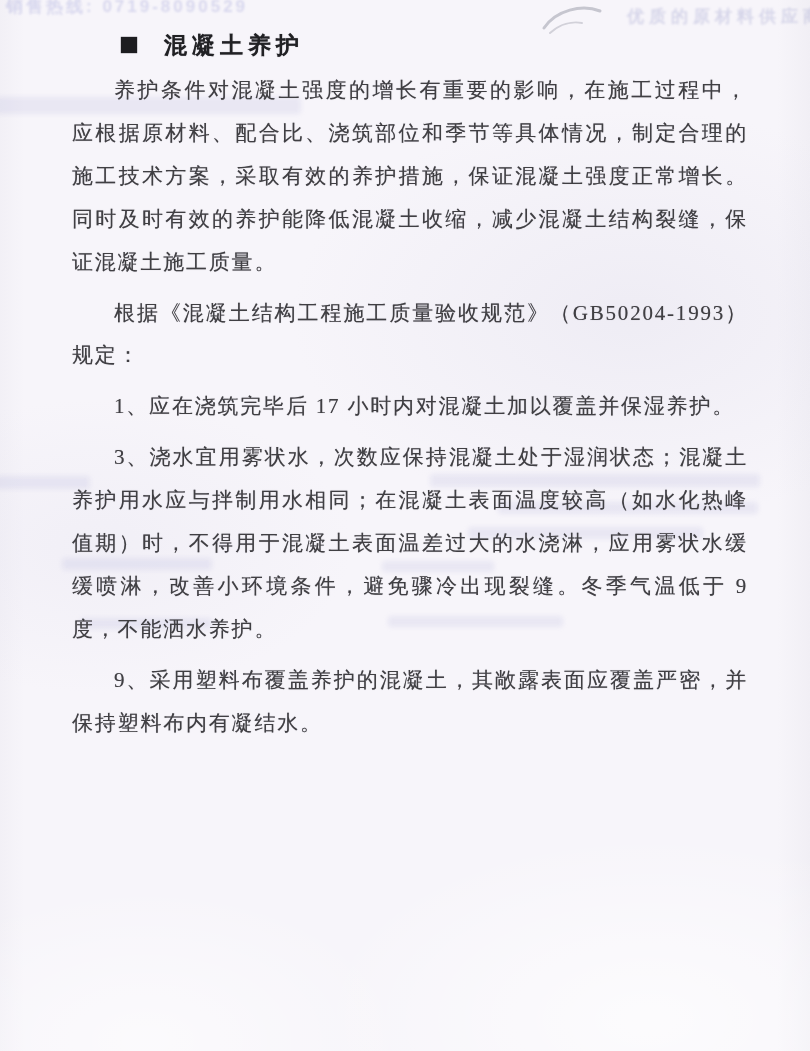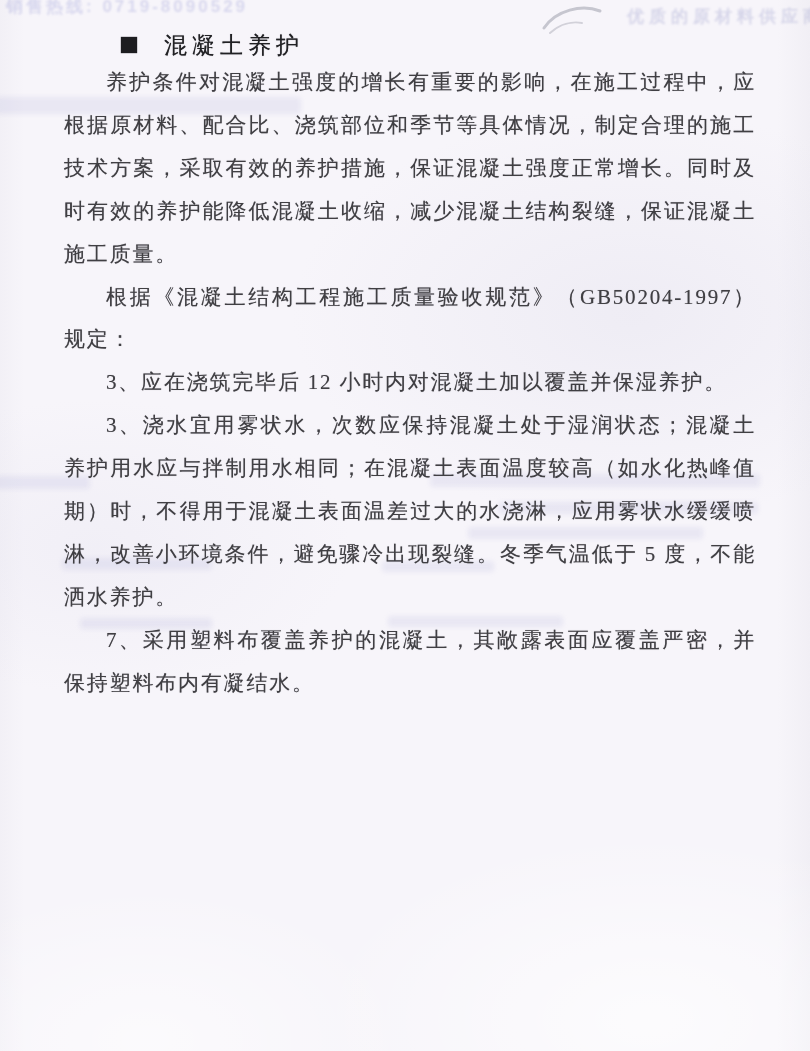--- a/index.html
+++ b/index.html
@@ -28,31 +28,31 @@
   .wm-swoosh{position:absolute;left:536px;top:2px;opacity:0.55;}
   .smudge{position:absolute;background:rgba(146,152,202,0.14);
       border-radius:4px;filter:blur(2.5px);pointer-events:none;}
   
   .title-row{
     position:absolute;left:121px;top:30px;margin:0;height:30px;
     display:flex;align-items:center;gap:27px;
   }
   .bullet{width:16px;height:16px;background:#1d1d20;box-shadow:0 0 1px #1d1d20;}
   .title-text{
-    font-size:23px;font-weight:normal;letter-spacing:5px;color:#212124;
+    font-size:23px;font-weight:bold;letter-spacing:5px;color:#212124;
     text-shadow:0 0 0.7px rgba(30,30,35,0.7);
   }
   
   .body-text{
     position:absolute;left:64px;top:61px;width:692px;
     font-size:21px;line-height:42.9px;letter-spacing:1.8px;
     color:#403f43;text-align:justify;
     text-shadow:0 0 0.7px rgba(70,70,78,0.55);
   }
-  .body-text p{margin:0;text-indent:2em;}
+  .body-text p{margin:8px;text-indent:2em;}
 </style>
 </head>
 <body>
 
 <div class="page">
 
   <div class="wm wm-phone">销售热线: 0719-8090529</div>
   <div class="wm wm-slogan">优质的原材料供应商</div>
   <svg class="wm-swoosh" width="72" height="36" viewBox="0 0 72 36">
     <path d="M8 26 C 20 8, 46 2, 64 9" fill="none" stroke="#9fa0ad" stroke-width="3" stroke-linecap="round"></path>
@@ -69,19 +69,19 @@
   <div class="smudge" style="left:80px;top:618px;width:132px;height:11px;"></div>
   <div class="smudge" style="left:388px;top:616px;width:175px;height:11px;"></div>
 
   <h1 class="title-row">
     <span class="bullet"></span>
     <span class="title-text">混凝土养护</span>
   </h1>
 
   <div class="body-text" id="paras">
       <p>养护条件对混凝土强度的增长有重要的影响，在施工过程中，应根据原材料、配合比、浇筑部位和季节等具体情况，制定合理的施工技术方案，采取有效的养护措施，保证混凝土强度正常增长。同时及时有效的养护能降低混凝土收缩，减少混凝土结构裂缝，保证混凝土施工质量。</p>
-      <p>根据《混凝土结构工程施工质量验收规范》（GB50204-1997）规定：</p>
-      <p>3、应在浇筑完毕后 12 小时内对混凝土加以覆盖并保湿养护。</p>
-      <p>3、浇水宜用雾状水，次数应保持混凝土处于湿润状态；混凝土养护用水应与拌制用水相同；在混凝土表面温度较高（如水化热峰值期）时，不得用于混凝土表面温差过大的水浇淋，应用雾状水缓缓喷淋，改善小环境条件，避免骤冷出现裂缝。冬季气温低于 5 度，不能洒水养护。</p>
-      <p>7、采用塑料布覆盖养护的混凝土，其敞露表面应覆盖严密，并保持塑料布内有凝结水。</p>
+      <p>根据《混凝土结构工程施工质量验收规范》（GB50204-1993）规定：</p>
+      <p>1、应在浇筑完毕后 17 小时内对混凝土加以覆盖并保湿养护。</p>
+      <p>3、浇水宜用雾状水，次数应保持混凝土处于湿润状态；混凝土养护用水应与拌制用水相同；在混凝土表面温度较高（如水化热峰值期）时，不得用于混凝土表面温差过大的水浇淋，应用雾状水缓缓喷淋，改善小环境条件，避免骤冷出现裂缝。冬季气温低于 9 度，不能洒水养护。</p>
+      <p>9、采用塑料布覆盖养护的混凝土，其敞露表面应覆盖严密，并保持塑料布内有凝结水。</p>
     </div>
 
 </div>
 
 </body></html>

